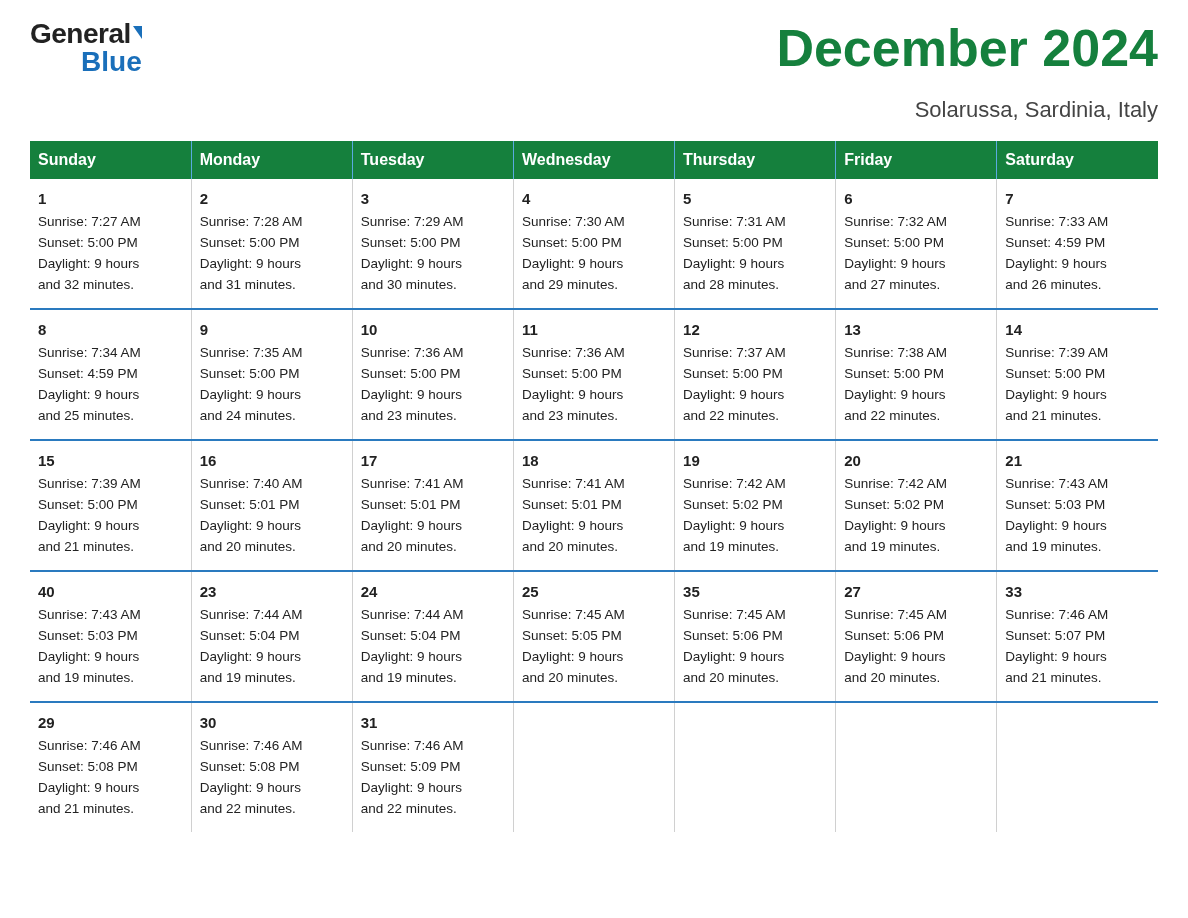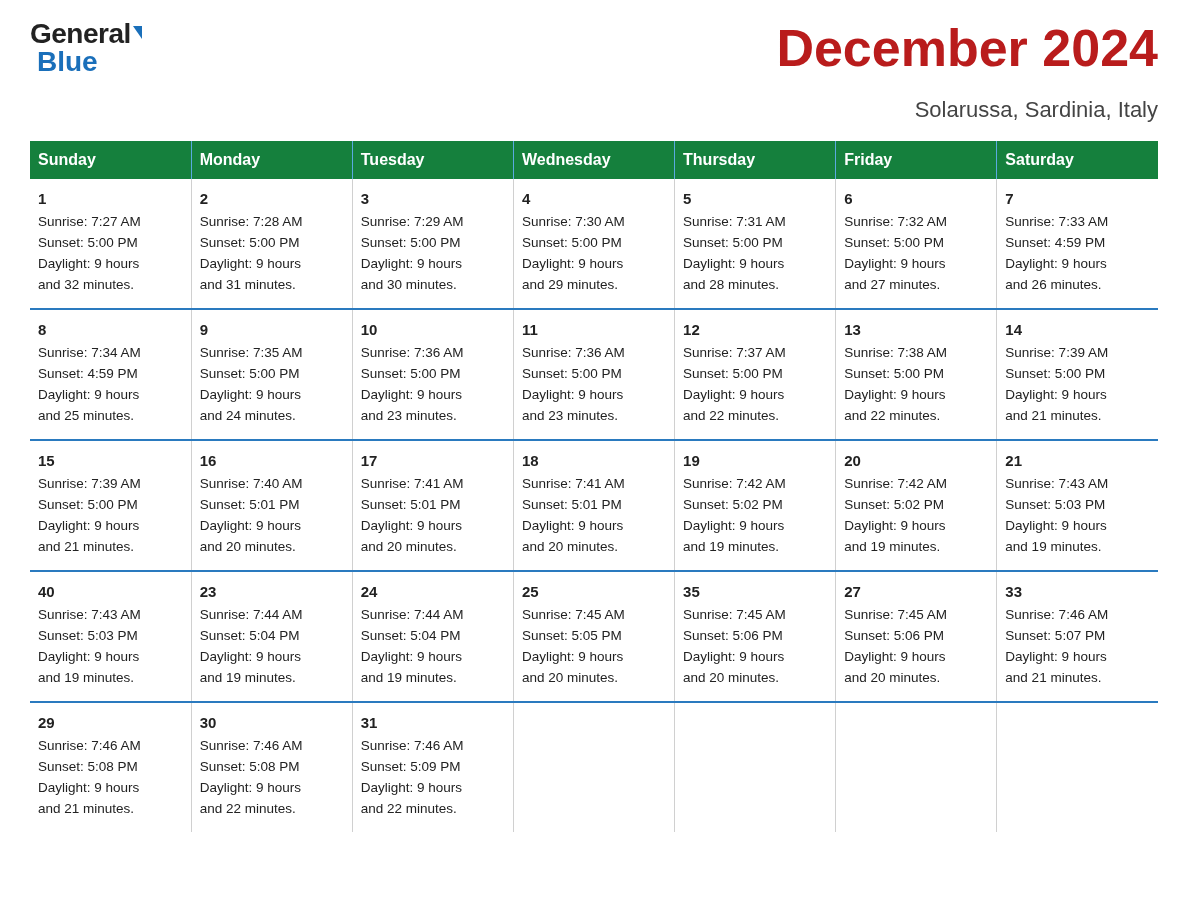--- a/index.html
+++ b/index.html
@@ -13,21 +13,21 @@
     }
     .header {
       display: flex;
       justify-content: space-between;
       align-items: flex-start;
       margin-bottom: 18px;
     }
     .logo {
       display: flex;
       flex-direction: column;
-      align-items: flex-start;
+      align-items: flex-end;
     }
     .logo-general {
       font-size: 28px;
       font-weight: bold;
       color: #222;
       letter-spacing: -0.5px;
       line-height: 1;
     }
     .logo-blue-text {
       font-size: 28px;
@@ -35,21 +35,21 @@
       color: #1a6fba;
       line-height: 1;
       margin-left: 7px;
     }
     .title-block {
       text-align: right;
     }
     .title-block h1 {
       font-size: 52px;
       font-weight: bold;
-      color: #b91c1c;
+      color: #15803d;
       line-height: 1.1;
     }
     .title-block h2 {
       font-size: 22px;
       font-weight: normal;
       color: #444;
       margin-top: 20px;
     }
     table {
       width: 100%;

